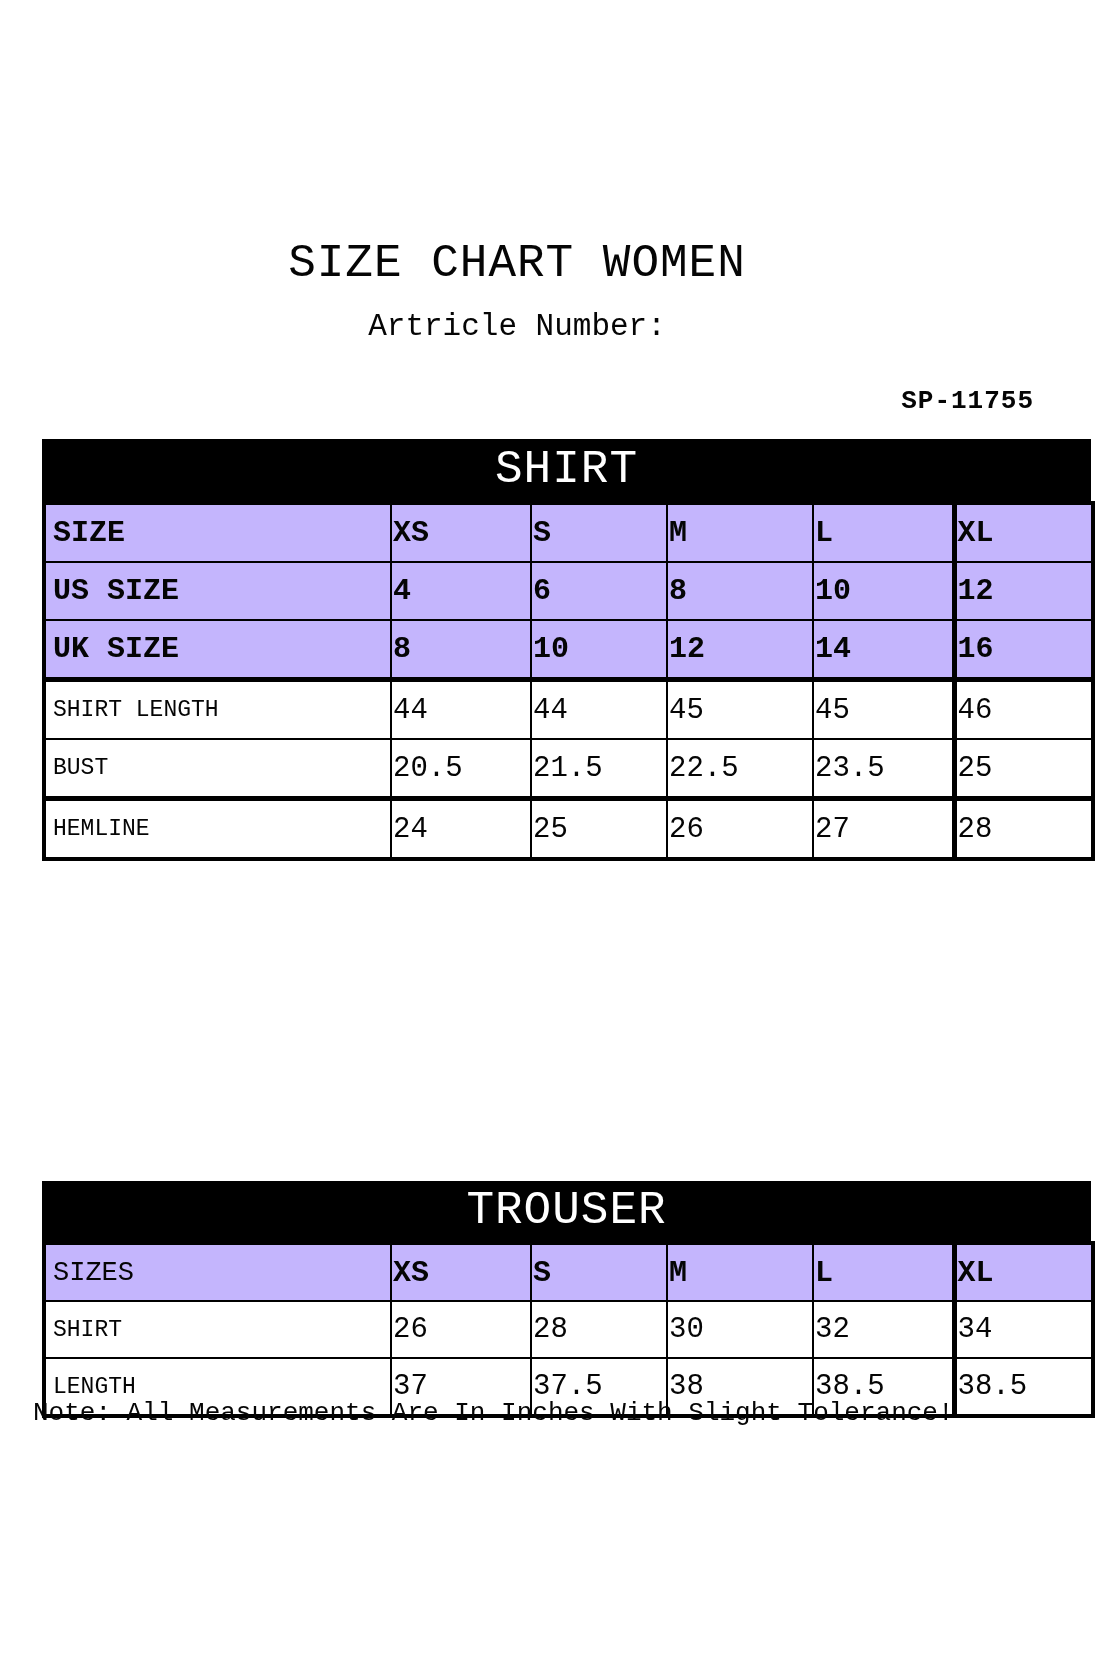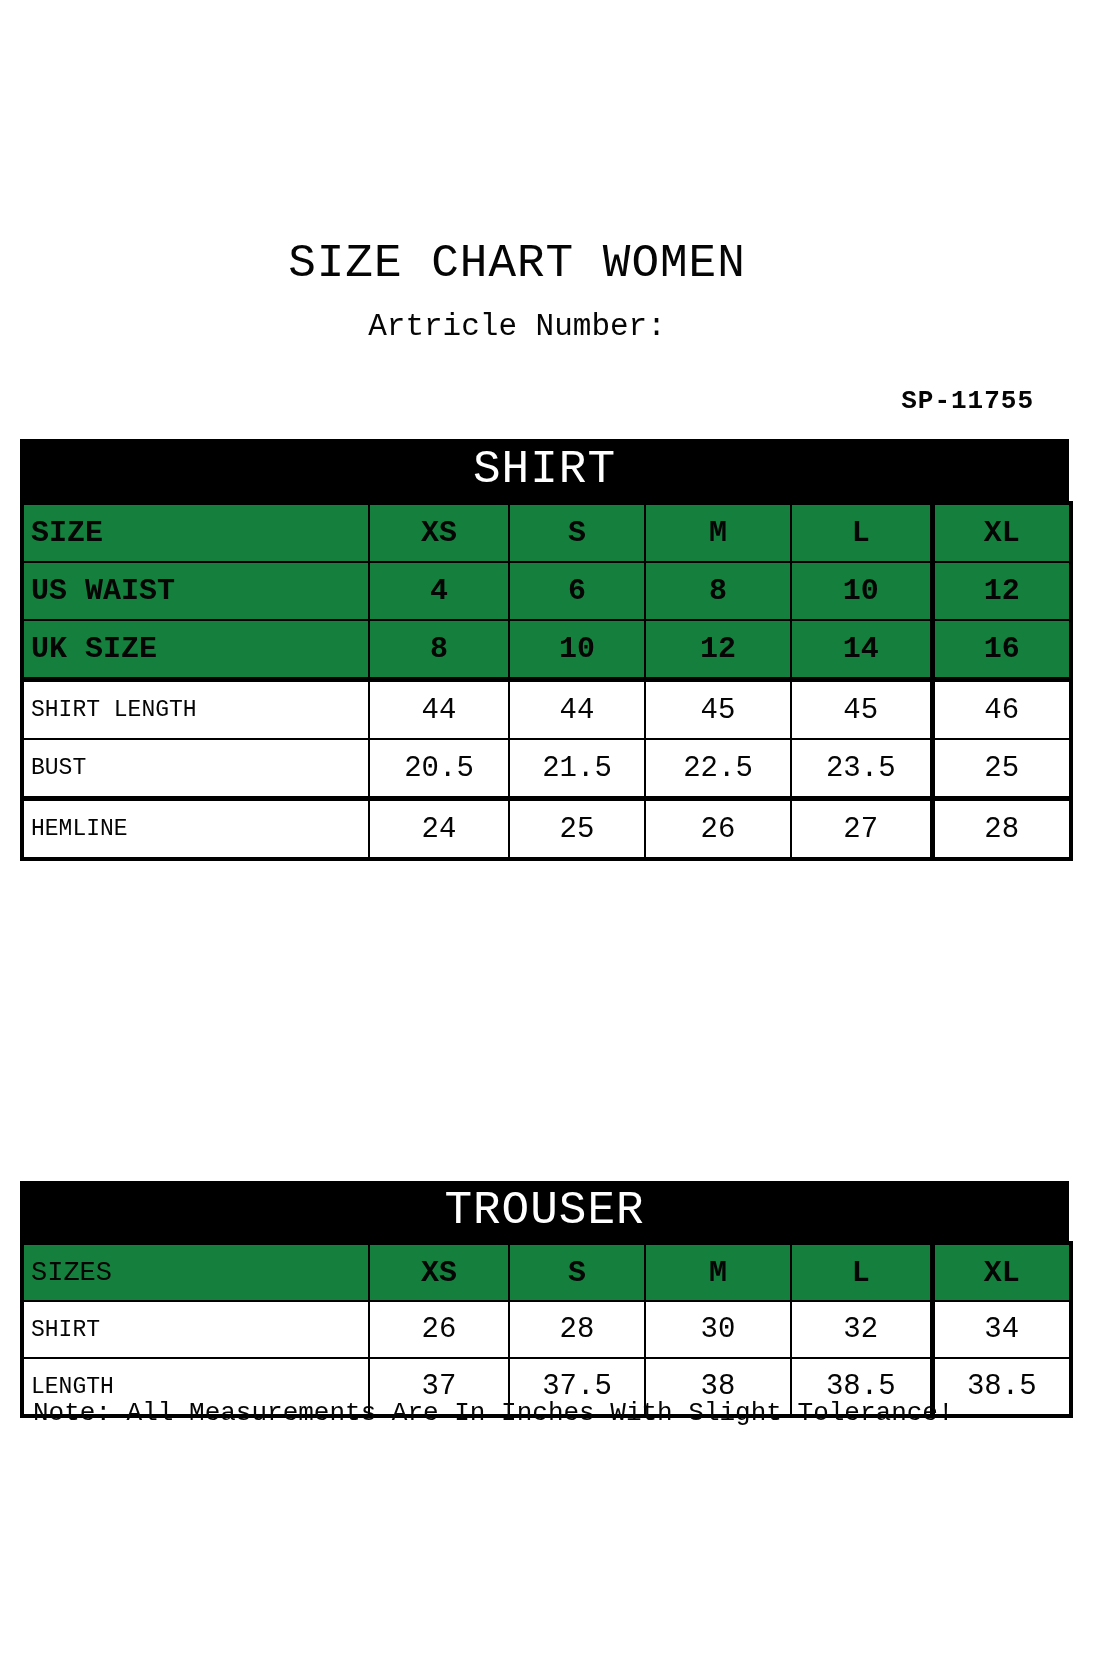--- a/index.html
+++ b/index.html
@@ -9,21 +9,21 @@
     background:#ffffff;
     font-family:Liberation Mono, monospace;
     color:#050505;
     overflow:hidden;
   }
   .title-line { position:absolute; left:0; width:1034px; text-align:center; }
   .page-title   { top:238px; font-size:46px; letter-spacing:1px; }
   .article-label{ top:309px; font-size:31px; }
   .article-number{ top:386px; font-size:26px; font-weight:bold; letter-spacing:1px;text-align:right; }
 
-  .table-block { position:absolute; left:20px; width:1049px; }
+  .table-block { position:absolute; left:42px; width:1049px; }
   .shirt-block   { top:439px; }
   .trouser-block { top:1133px;margin-top:48px; }
 
   .table-header-bar {
     background:#000000; color:#ffffff;
     display:flex; align-items:center; justify-content:center;
     font-size:46px; letter-spacing:1px;
   }
   .shirt-block .table-header-bar   { height:62px; }
   .trouser-block .table-header-bar { height:60px; }
@@ -38,23 +38,23 @@
     vertical-align:middle;
     overflow:hidden; white-space:nowrap;
     background:#ffffff;
   }
   .shirt-block .size-table td   { height:54px; }
   .trouser-block .size-table td { height:53px; }
 
   .label-cell { text-align:left; padding-left:7px; font-size:23px; background:#f1f1f1; }
   .bold-label { font-size:30px; font-weight:bold; }
   .large-label{ font-size:27px; }
-  .value-cell { text-align:center; font-size:29px; }
+  .value-cell { text-align:left; font-size:29px; }
   .bold-value { font-weight:bold; font-size:30px; }
-  .shaded-row td { background:#15803d; }
+  .shaded-row td { background:#c4b5fd; }
   .thick-bottom td { border-bottom-width:5px; }
   td.xl-col { border-left-width:5px; }
 
   .note-line { position:absolute; left:33px; top:1398px; font-size:26px; }
 </style>
 </head>
 <body>
 
 <div class="sheet">
 
@@ -76,21 +76,21 @@
       <tbody>
           <tr class="shaded-row">
             <td class="label-cell bold-label">SIZE</td>
             <td class="value-cell bold-value">XS</td>
             <td class="value-cell bold-value">S</td>
             <td class="value-cell bold-value">M</td>
             <td class="value-cell bold-value">L</td>
             <td class="value-cell bold-value xl-col">XL</td>
           </tr>
           <tr class="shaded-row">
-            <td class="label-cell bold-label">US WAIST</td>
+            <td class="label-cell bold-label">US SIZE</td>
             <td class="value-cell bold-value">4</td>
             <td class="value-cell bold-value">6</td>
             <td class="value-cell bold-value">8</td>
             <td class="value-cell bold-value">10</td>
             <td class="value-cell bold-value xl-col">12</td>
           </tr>
           <tr class="shaded-row thick-bottom">
             <td class="label-cell bold-label">UK SIZE</td>
             <td class="value-cell bold-value">8</td>
             <td class="value-cell bold-value">10</td>

